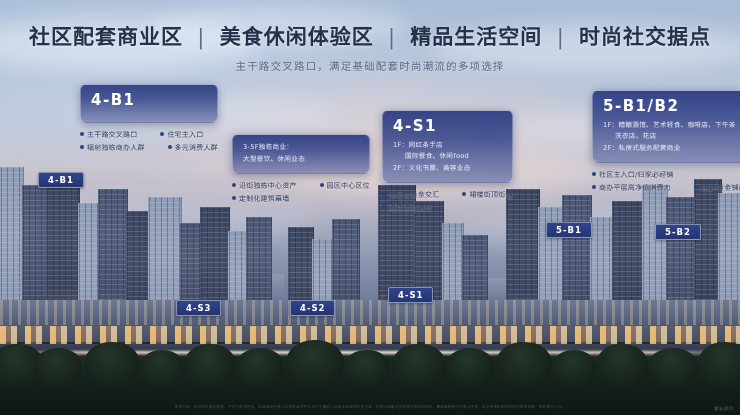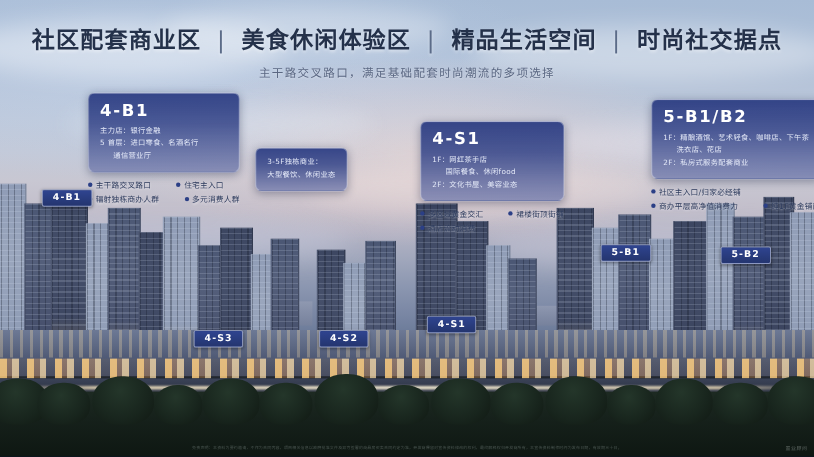--- a/index.html
+++ b/index.html
@@ -272,43 +272,47 @@
     <span class="sep">|</span>
     <span>精品生活空间</span>
     <span class="sep">|</span>
     <span>时尚社交据点</span>
   </div>
   <div class="subhead">主干路交叉路口，满足基础配套时尚潮流的多项选择</div>
 
   <div class="card" style="left:80px;top:84px;">
     <div class="card-box">
       <div class="card-title">4-B1</div>
-      <div class="card-lines">
-        <div>主力店：银行金融</div>
-        <div>5 首层：进口零食、名酒名行</div>
-        <div class="indent">通信营业厅</div>
-      </div>
     </div>
     <div class="bullets">
       <div class="brow">
         <span class="bul">主干路交叉路口</span>
         <span class="bul">住宅主入口</span>
       </div>
       <div class="brow">
         <span class="bul">辐射独栋商办人群</span>
         <span class="bul">多元消费人群</span>
       </div>
     </div>
   </div>
 
   <div class="card" style="left:232px;top:134px;">
     <div class="card-box">
       <div class="card-lines">
         <div>3-5F独栋商业：</div>
         <div>大型餐饮、休闲业态</div>
+      </div>
+    </div>
+    <div class="bullets">
+      <div class="brow">
+        <span class="bul">沿街独栋中心资产</span>
+        <span class="bul">园区中心区位</span>
+      </div>
+      <div class="brow">
+        <span class="bul">定制化建筑幕墙</span>
       </div>
     </div>
   </div>
 
   <div class="card" style="left:382px;top:110px;">
     <div class="card-box">
       <div class="card-title">4-S1</div>
       <div class="card-lines">
         <div>1F：网红茶手店</div>
         <div class="indent">国际餐食、休闲food</div>

